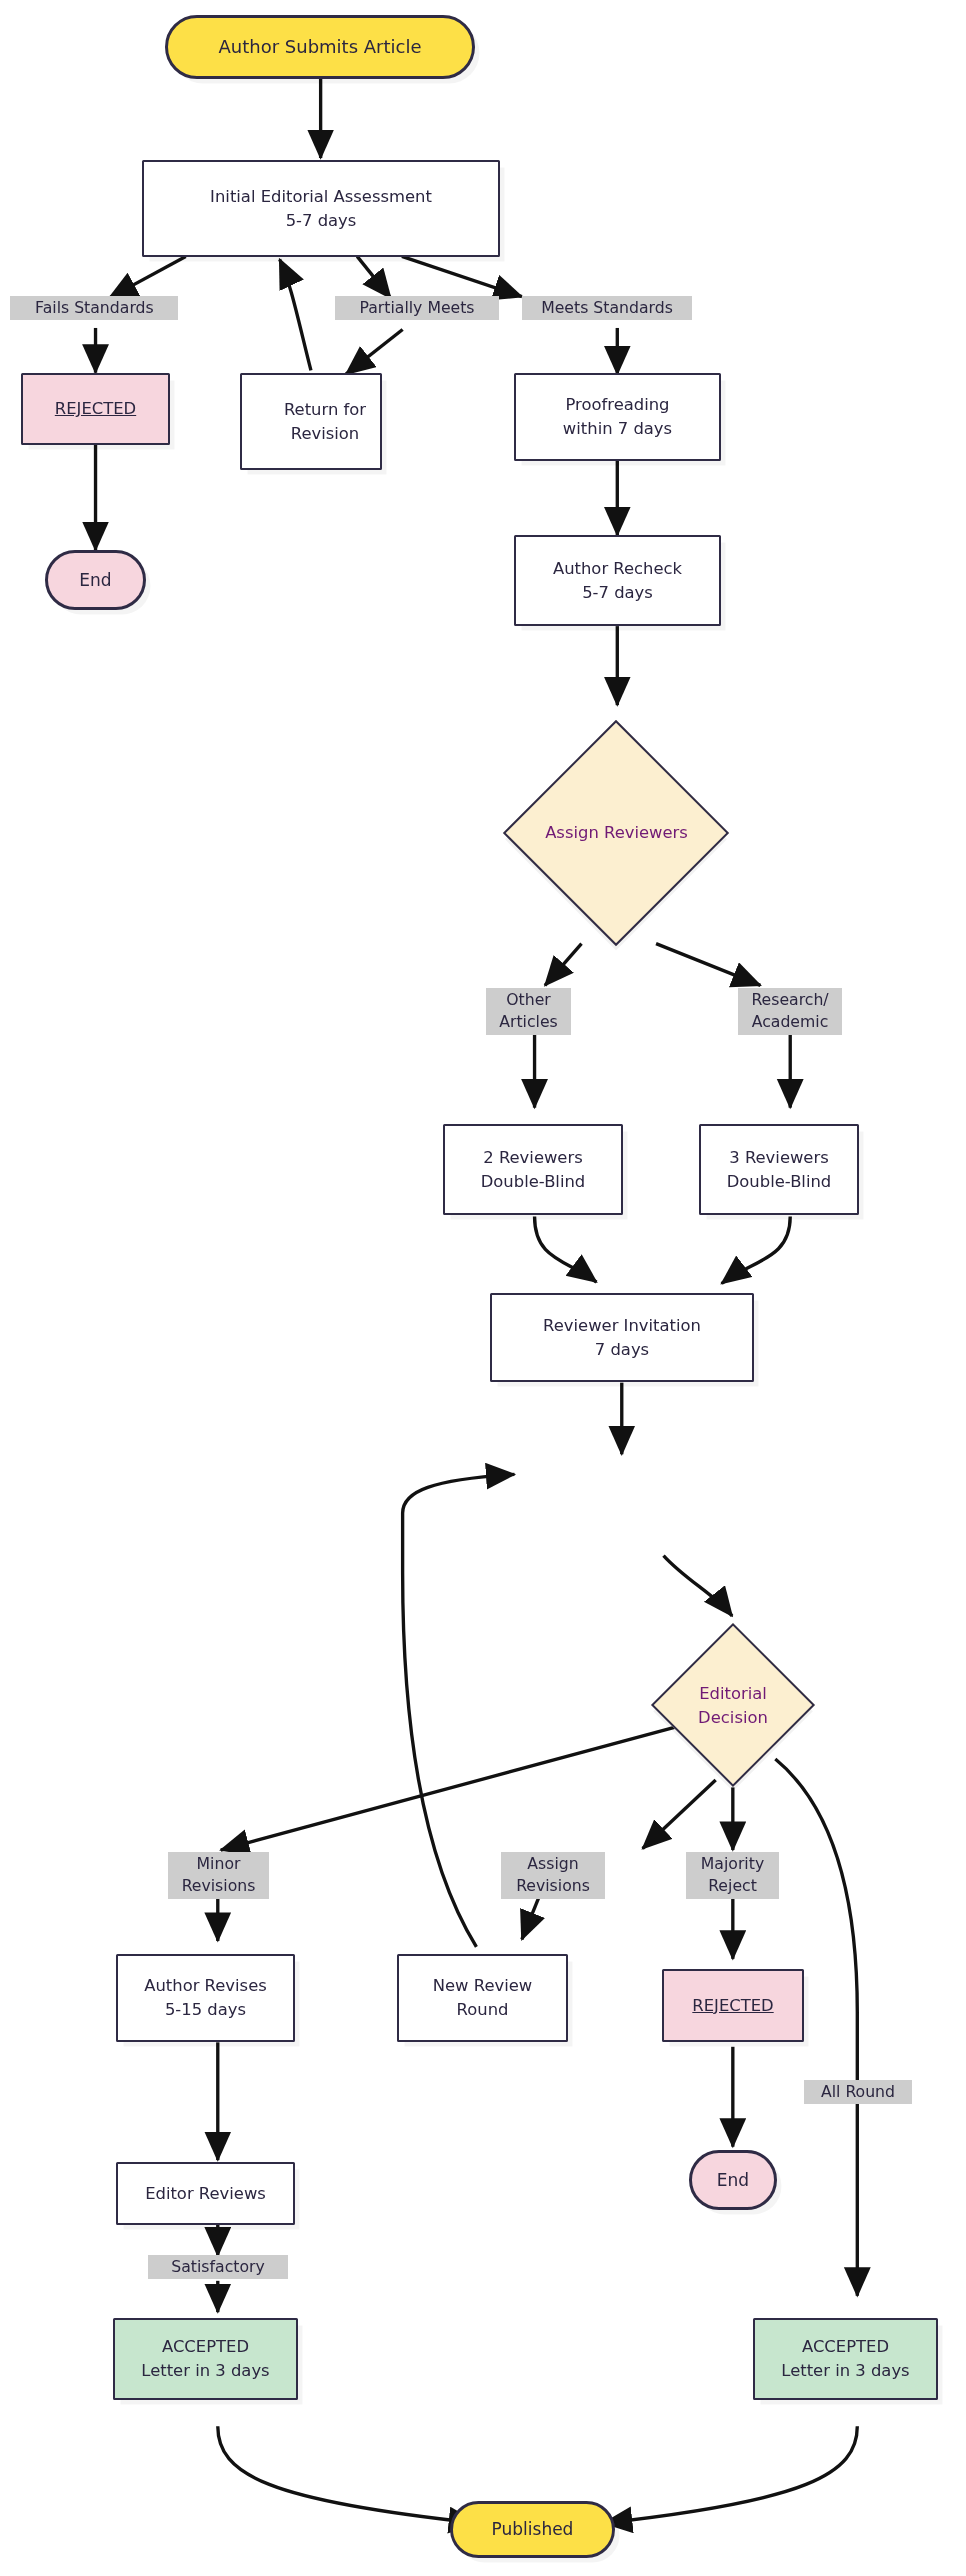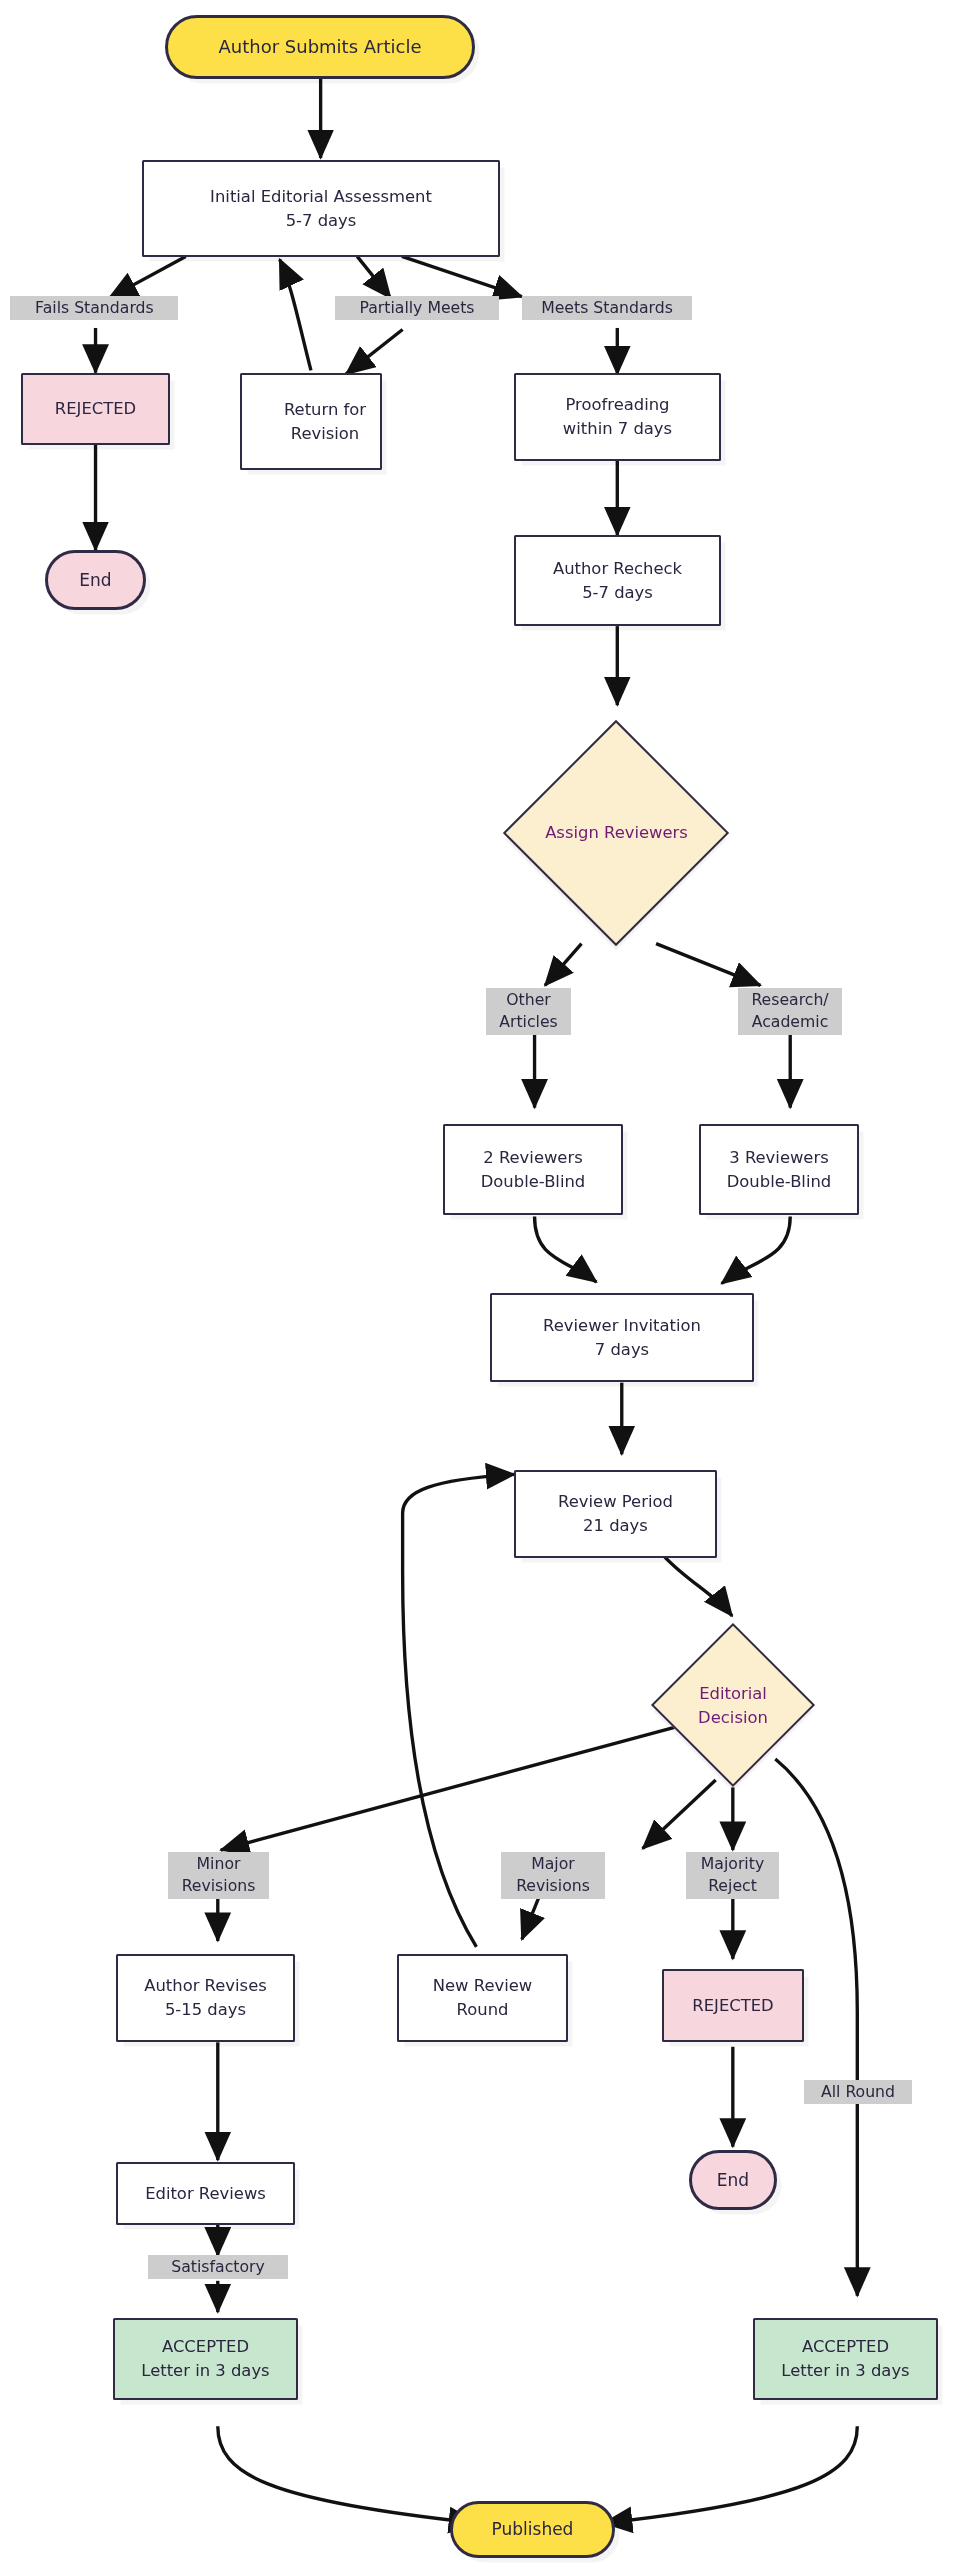--- a/index.html
+++ b/index.html
@@ -49,20 +49,21 @@
     background: #fde047;
     border-width: 3px;
   }
   .node.terminal-end {
     border-radius: 745px;
     background: #f7d6de;
     border-width: 3px;
   }
   .node.rejected {
     background: #f7d6de;
+    text-decoration: underline;
   }
   .node.accepted {
     background: #c7e6ce;
   }
   .diamond {
     position: absolute;
     z-index: 5;
   }
   .diamond .dshape {
     position: absolute;
@@ -219,24 +220,20 @@
   <div class="node process" style="left:699px; top:1124px; width:160px; height:91px;">
     <span class="ln">3 Reviewers</span>
     <span class="ln">Double-Blind</span>
   </div>
 
   <div class="node process" style="left:490px; top:1293px; width:264px; height:89px;">
     <span class="ln">Reviewer Invitation</span>
     <span class="ln">7 days</span>
   </div>
 
-  <div class="node process" style="left:514px; top:1470px; width:203px; height:88px;">
-    <span class="ln">Review Period</span>
-    <span class="ln">21 days</span>
-  </div>
 
   <div class="diamond" style="left:653px; top:1623px; width:160px; height:165px;">
     <div class="dshape" style="width:116px; height:116px; left:22.4px; top:24px;"></div>
     <div class="dlabel">
       <span class="ln">Editorial</span>
       <span class="ln">Decision</span>
     </div>
   </div>
 
   <div class="node process" style="left:116px; top:1954px; width:179px; height:88px;">
@@ -283,21 +280,21 @@
 
   <div class="edge-label" style="left:486px; top:988px; width:85px;">Other
 Articles</div>
 
   <div class="edge-label" style="left:738px; top:988px; width:104px;">Research/
 Academic</div>
 
   <div class="edge-label" style="left:168px; top:1852px; width:101px;">Minor
 Revisions</div>
 
-  <div class="edge-label" style="left:501px; top:1852px; width:104px;">Major
+  <div class="edge-label" style="left:501px; top:1852px; width:104px;">Assign
 Revisions</div>
 
   <div class="edge-label" style="left:686px; top:1852px; width:93px;">Majority
 Reject</div>
 
   <div class="edge-label" style="left:804px; top:2080px; width:108px;">All Round</div>
 
   <div class="edge-label" style="left:148px; top:2255px; width:140px;">Satisfactory</div>
 
 </div>

